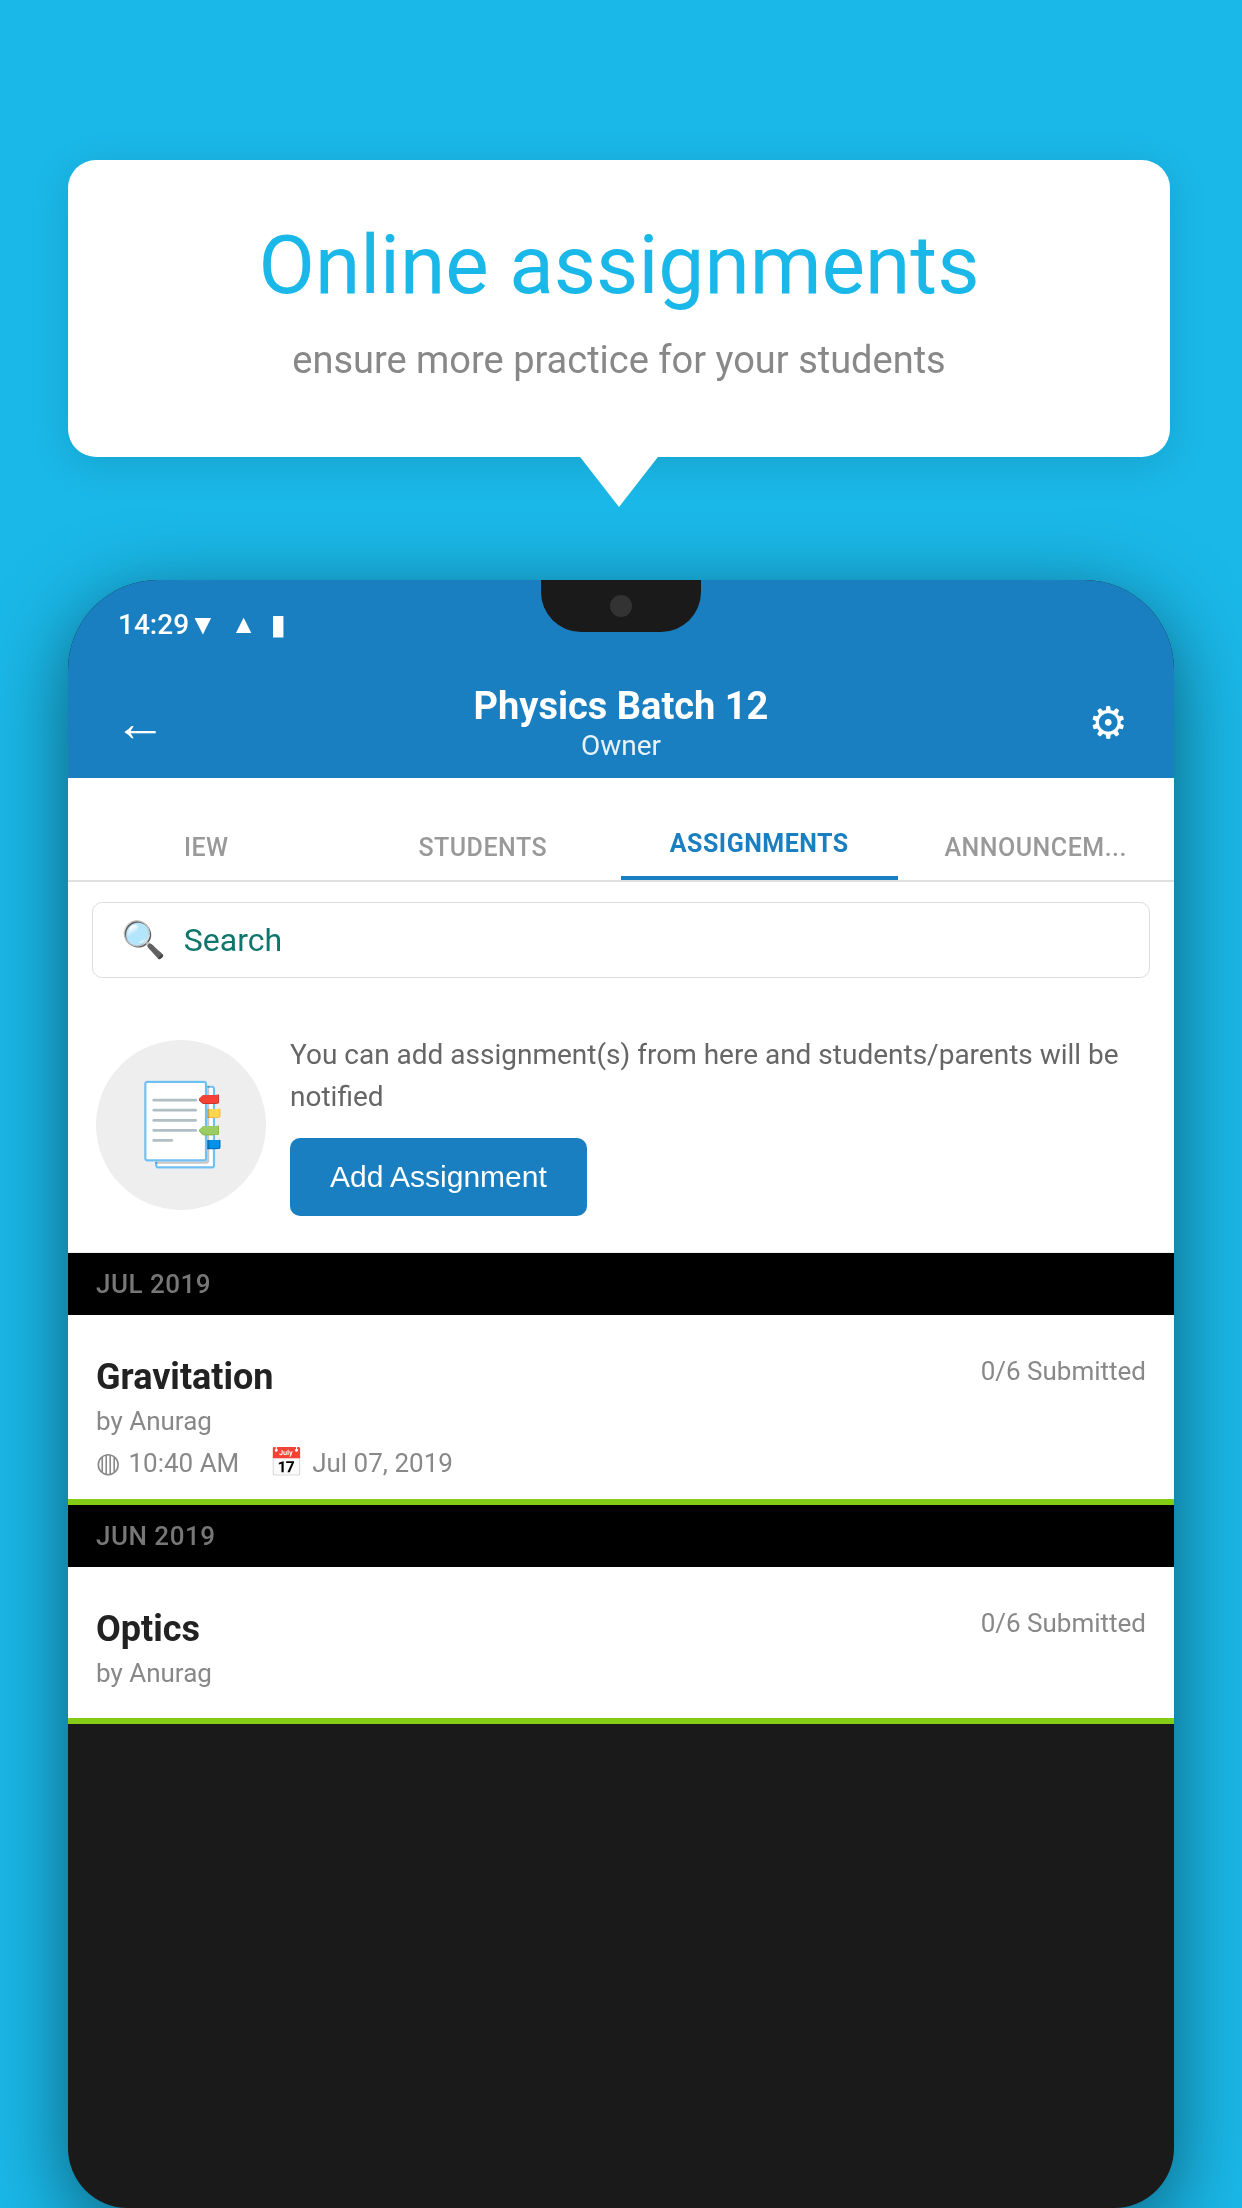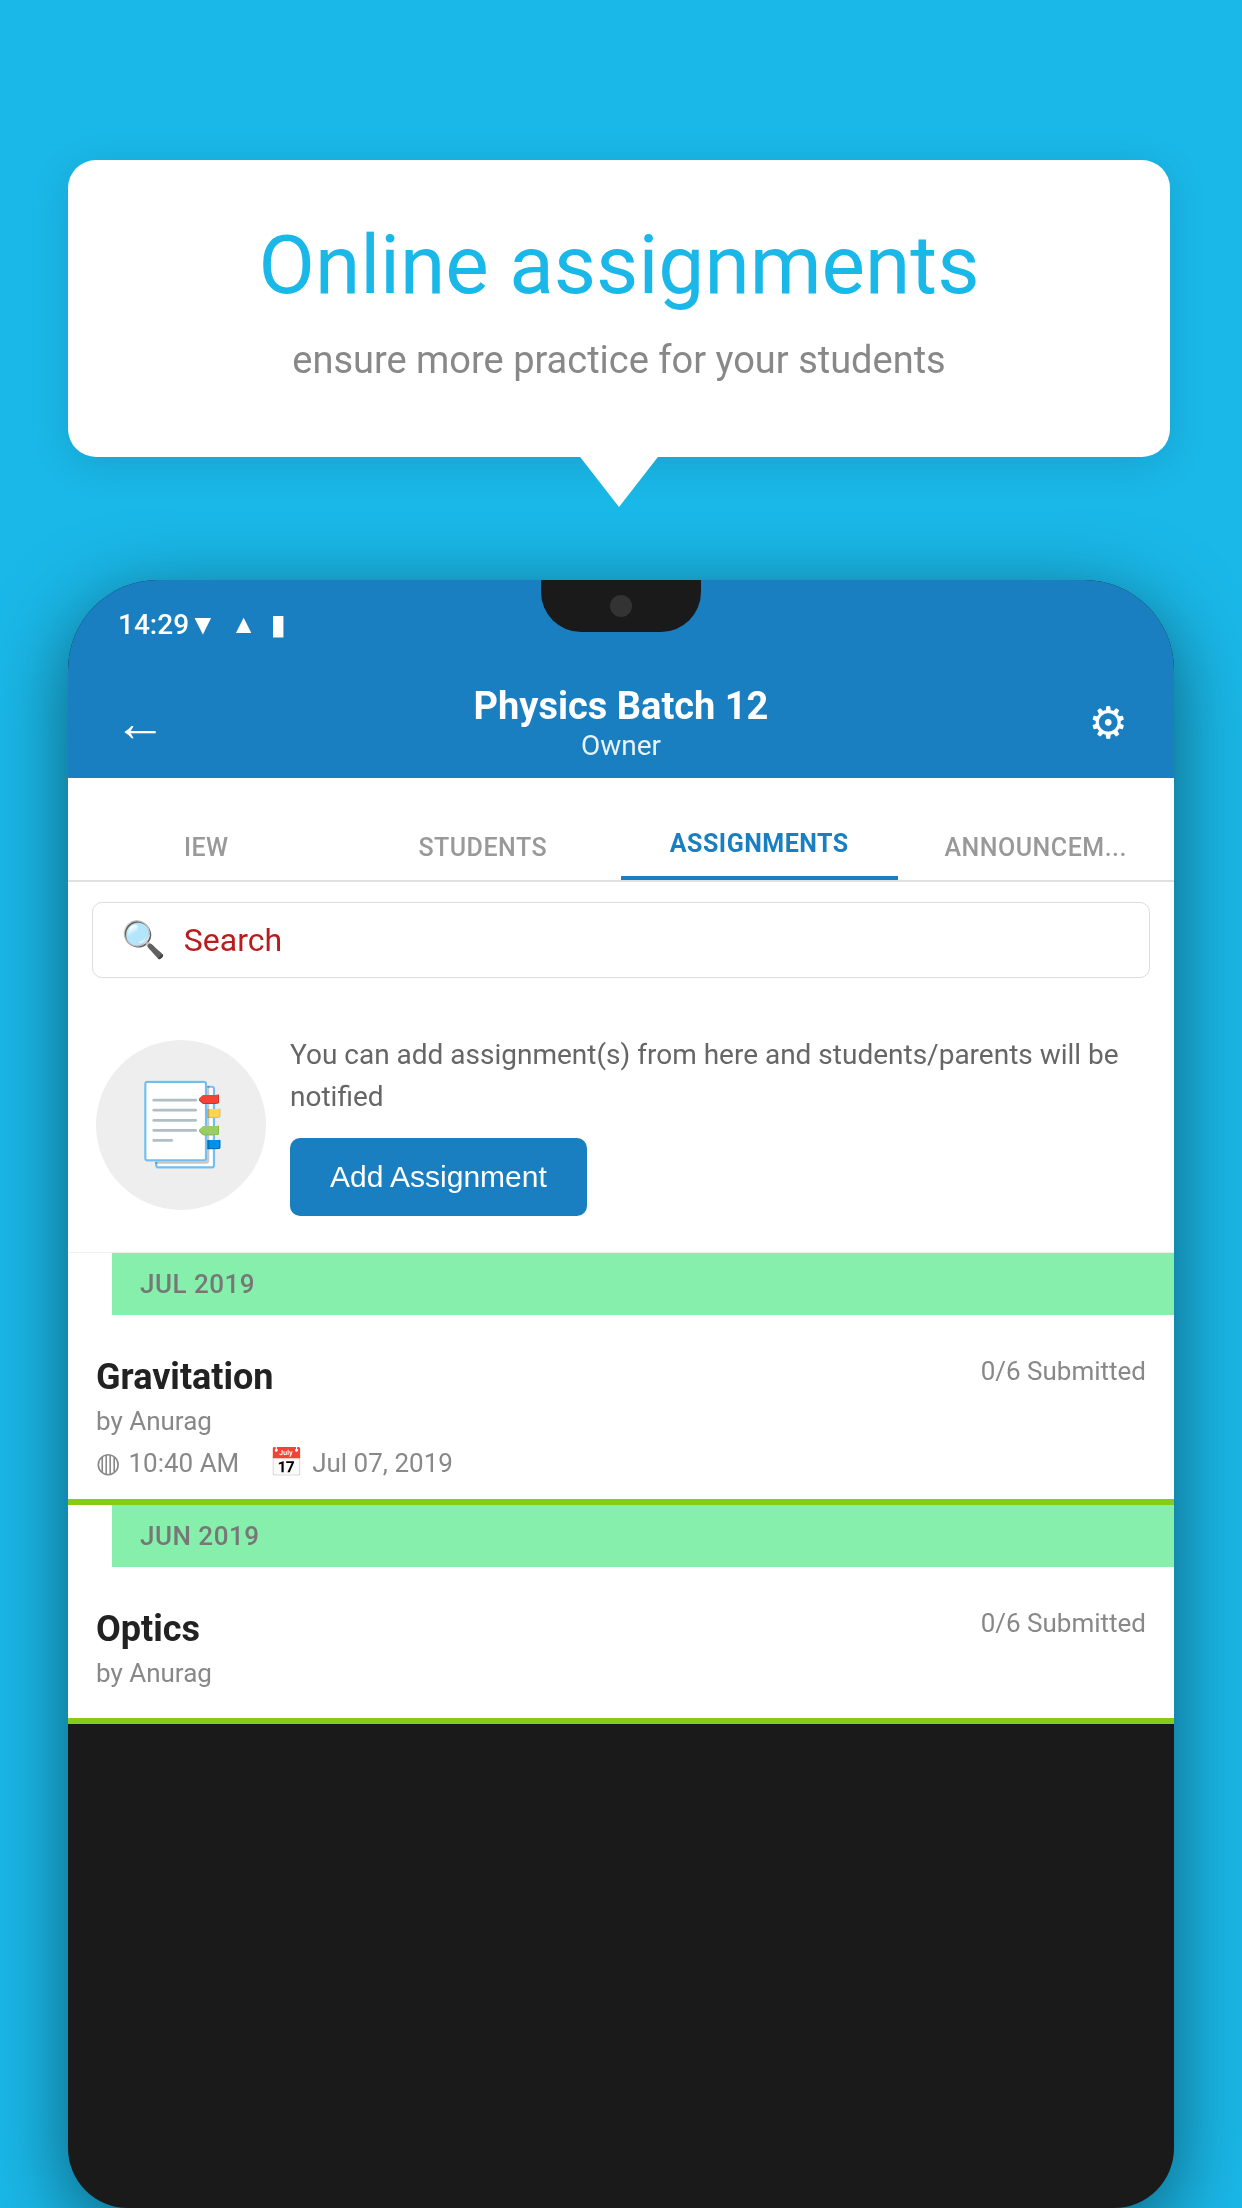--- a/index.html
+++ b/index.html
@@ -194,21 +194,21 @@
       border-radius: 10px;
       padding: 16px 28px;
       gap: 18px;
     }
     .search-icon-svg {
       font-size: 36px;
       color: #aaa;
     }
     .search-placeholder {
       font-size: 32px;
-      color: #b91c1c;
+      color: #0f766e;
     }
 
     
     .promo-area {
       display: flex;
       align-items: center;
       padding: 36px 28px;
       gap: 24px;
       background: white;
       border-bottom: 1px solid #eee;
@@ -242,27 +242,26 @@
       border-radius: 10px;
       padding: 22px 40px;
       font-size: 30px;
       font-weight: 500;
       cursor: pointer;
       display: inline-block;
     }
 
     
     .section-label {
-      background: #86efac;
+      background: #000000;
       padding: 16px 28px;
       font-size: 26px;
       color: #777;
       font-weight: 500;
       letter-spacing: 0.5px;
-      margin-left: 44px;
     }
 
     
     .assignment-card {
       background: white;
       padding: 41px 28px 20px;
       border-bottom: 6px solid #84cc16;
     }
     .assignment-header {
       display: flex;

